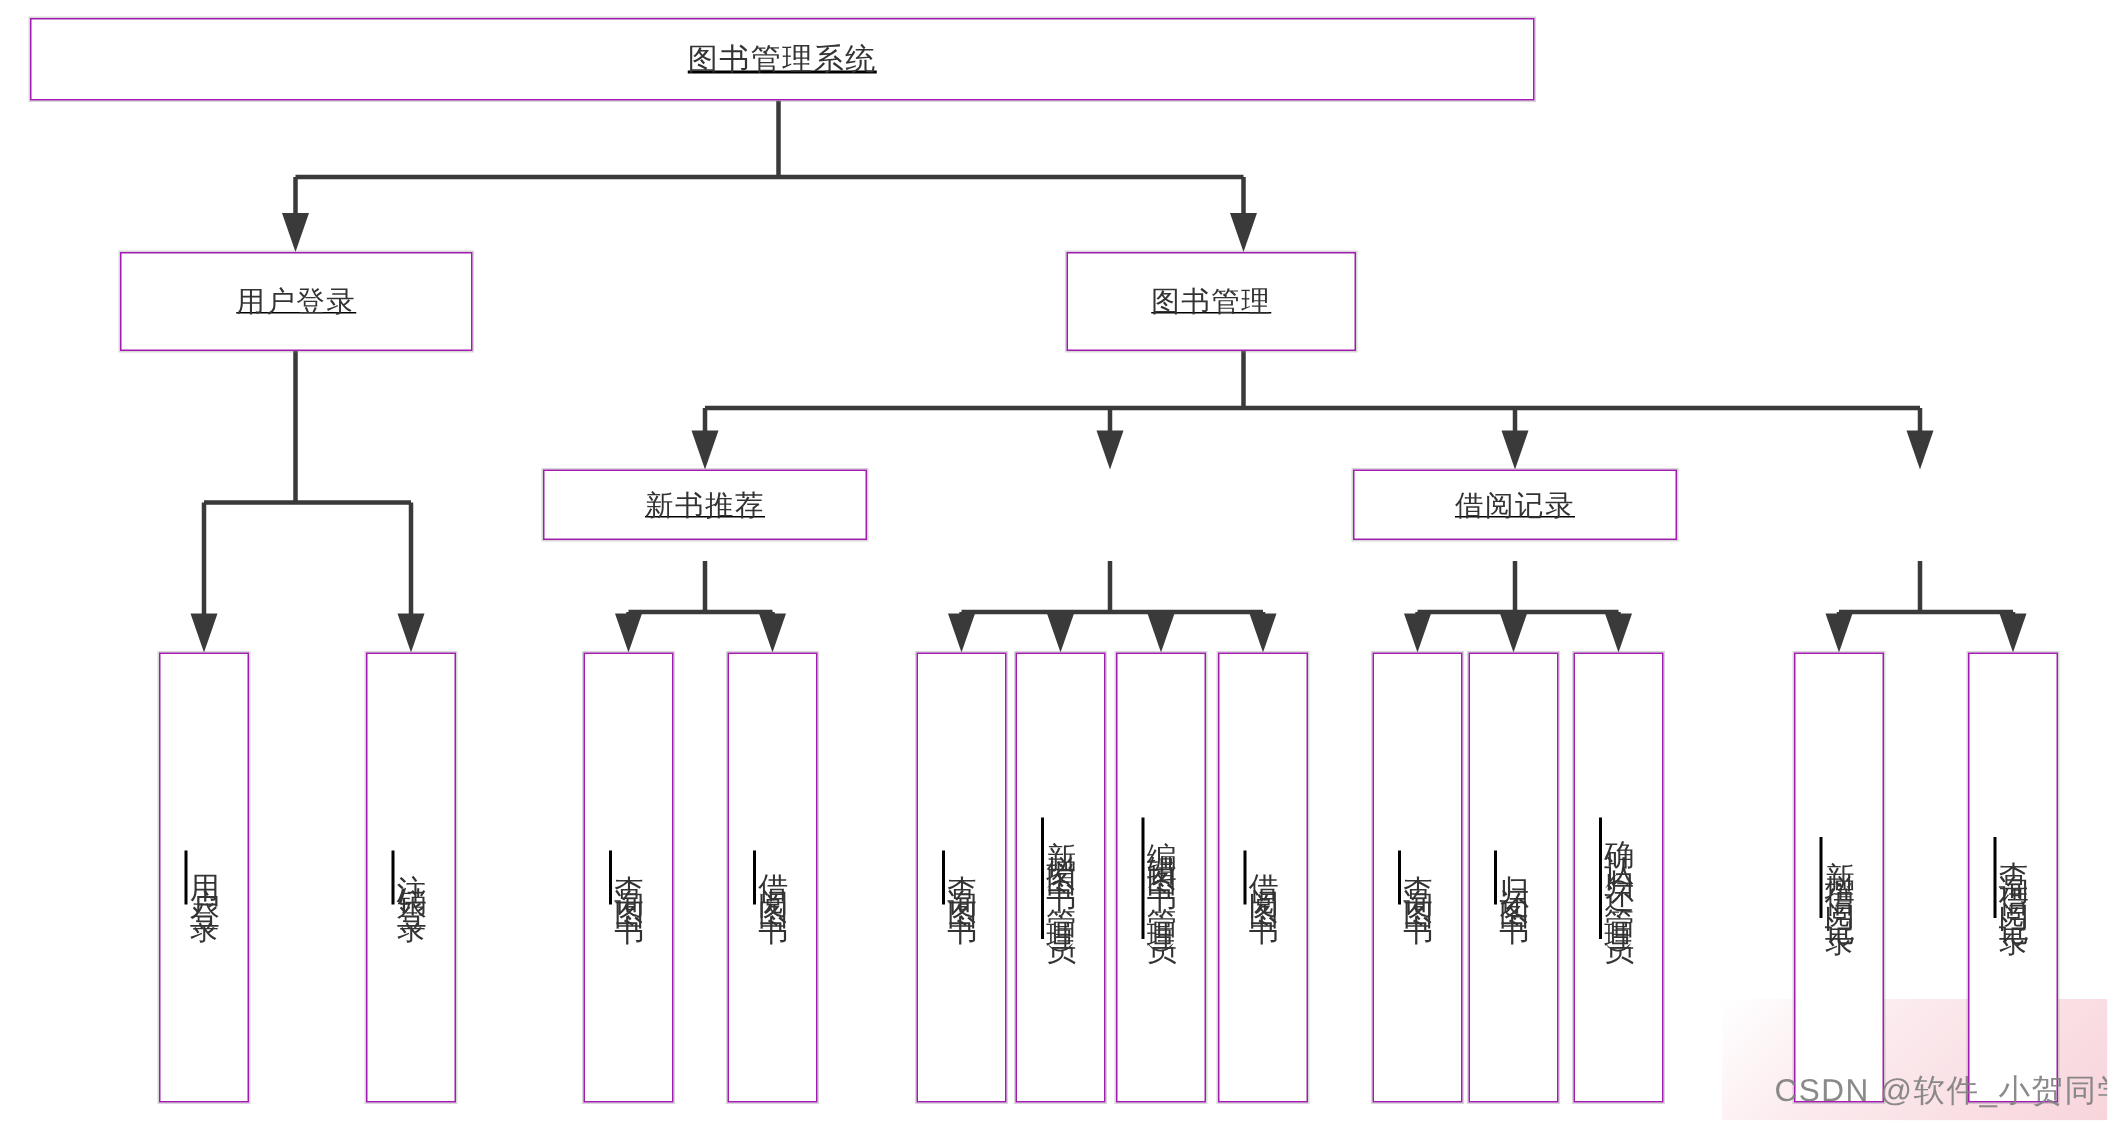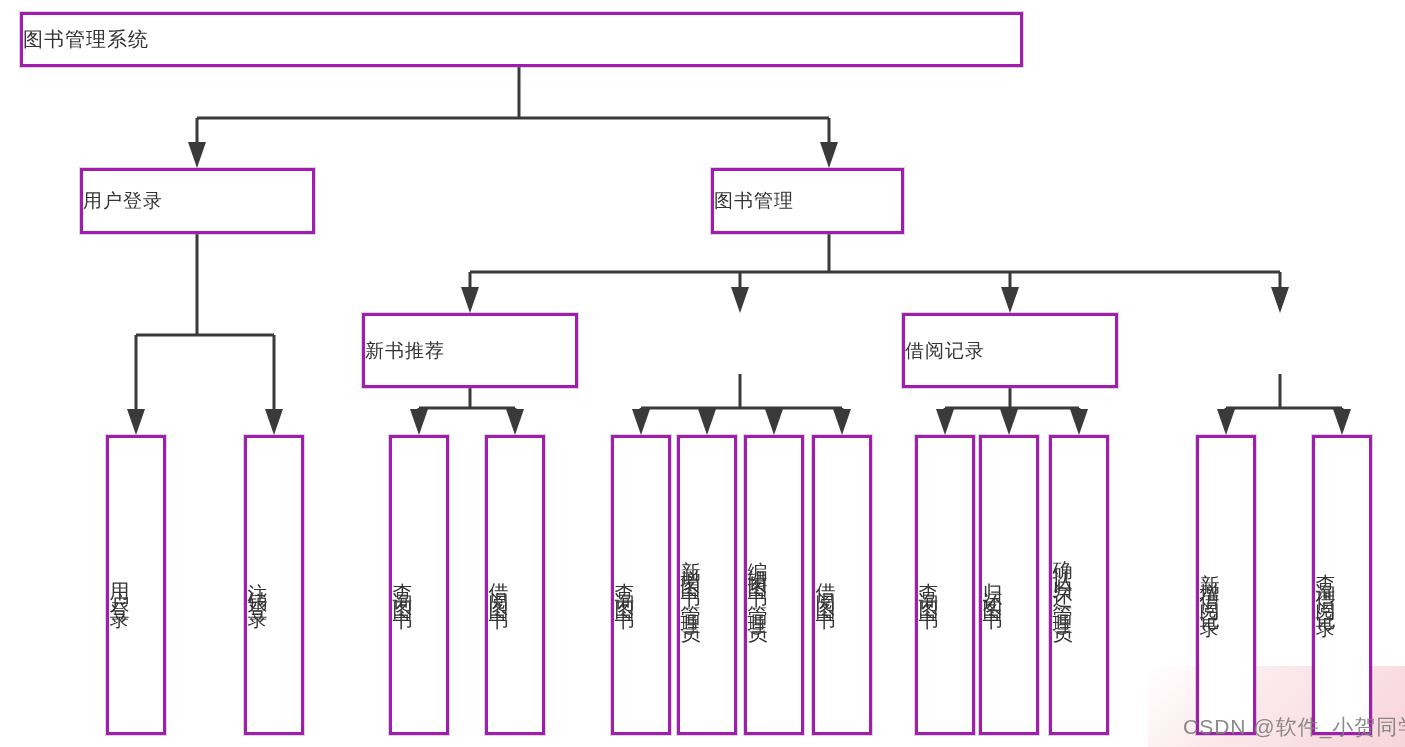--- a/index.html
+++ b/index.html
@@ -13,35 +13,37 @@
     font-family: "Liberation Sans", "DejaVu Sans", sans-serif;
   }
   #connectors {
     position: absolute;
     left: 0; top: 0;
     z-index: 1;
   }
   .node {
     position: absolute;
     background: #ffffff;
-    border: 3px solid #a21caf;
+    border: 1px solid #a21caf;
     box-shadow: 0 0 0 1px rgba(140,140,140,0.35);
     display: flex;
     align-items: center;
+    justify-content: center;
     z-index: 2;
+    text-decoration: underline;
   }
   .hlabel {
     font-size: 20px;
     color: #333333;
     letter-spacing: 1px;
     white-space: nowrap;
   }
   .lvl23 .hlabel { font-size: 19px; }
   .leaf { top: 435px; width: 60px; height: 300px; }
-  .lvl3 { top: 313px; height: 75px; width: 216px; }
+  .lvl3 { top: 313px; height: 47px; width: 216px; }
   .lvl2 { top: 168px; height: 66px; }
   .vlabel {
     writing-mode: vertical-lr;
     text-orientation: mixed;
     font-size: 20px;
     letter-spacing: 9px;
     color: #333333;
     line-height: 1.1;
   }
   #corner-tint {

